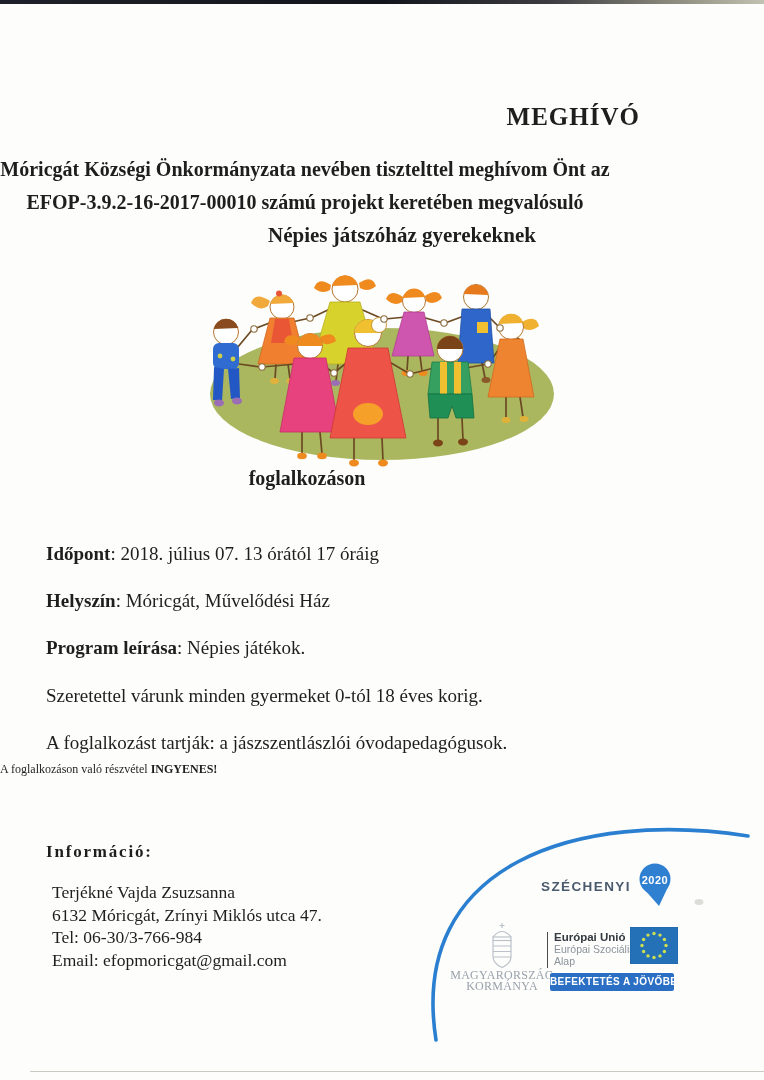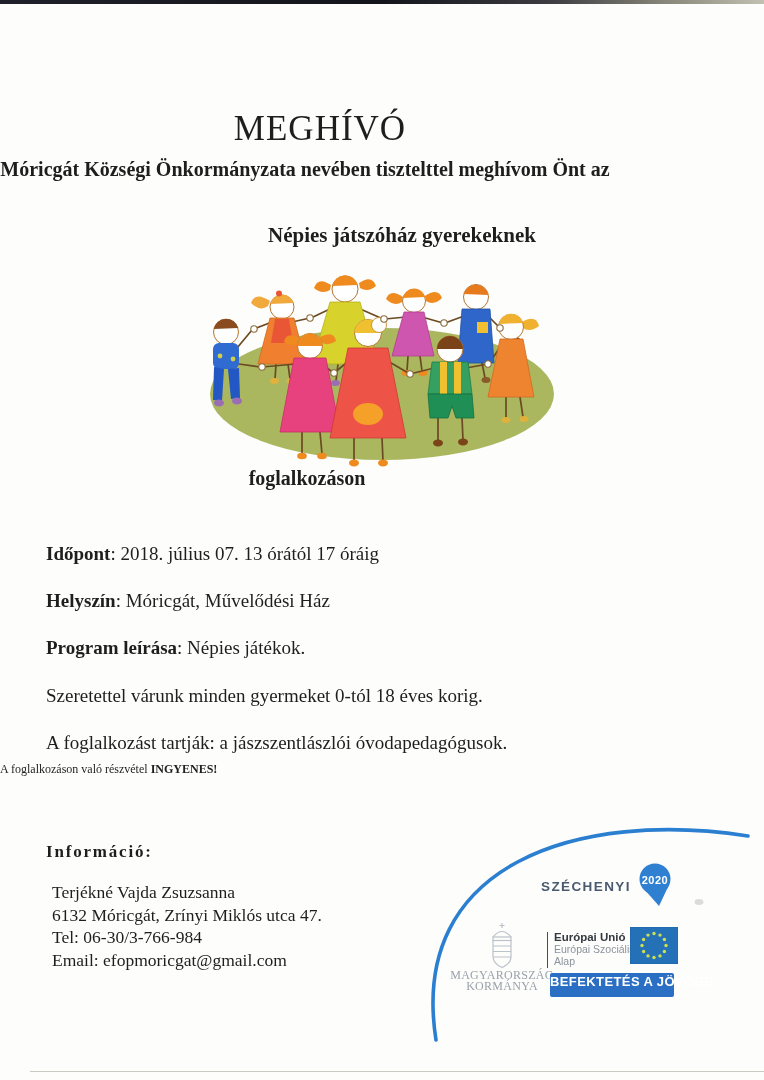--- a/index.html
+++ b/index.html
@@ -9,22 +9,22 @@
     font-family:"Liberation Serif", serif;color:#1e1e1e;
   }
   .top-scan-edge{
     position:absolute;left:0;top:0;width:764px;height:4px;
     background:linear-gradient(90deg,#20202a 0%,#14141c 50%,#3c3c42 72%,#8b8b7d 88%,#c2c2b2 100%);
   }
   .bottom-page-edge{
     position:absolute;left:30px;top:1071px;width:734px;height:1px;background:#c9c9c2;
   }
   .doc-title{
-    position:absolute;left:0;top:86px;width:640px;text-align:center;
-    font-size:35px;font-weight:normal;letter-spacing:1px;
+    position:absolute;left:0;top:86px;width:640px;text-align:right;
+    font-size:25px;font-weight:bold;letter-spacing:1px;
   }
   .intro{
     position:absolute;left:0;top:153px;width:610px;text-align:center;
     font-size:20px;font-weight:bold;line-height:33px;
   }
   .event-title{
     position:absolute;left:20px;top:223px;width:764px;text-align:center;
     font-size:21px;font-weight:bold;
   }
   .illustration{position:absolute;left:182px;top:272px;width:400px;height:200px;}
@@ -56,36 +56,37 @@
   .gov-label{
     position:absolute;left:442px;top:970px;width:120px;text-align:center;
     font-size:12px;letter-spacing:0.3px;color:#99a1ab;line-height:11px;
   }
   .eu-divider{position:absolute;left:547px;top:932px;width:1px;height:36px;background:#4c4c4c;}
   .eu-text{position:absolute;left:554px;top:931px;font-family:"Liberation Sans", sans-serif;}
   .eu-text .l1{font-size:11.5px;font-weight:bold;color:#33393f;line-height:13px;}
   .eu-text .l2{font-size:10.5px;color:#8b939c;line-height:11.5px;}
   .eu-flag{position:absolute;left:630px;top:927px;width:48px;height:37px;}
   .investment-banner{
-    position:absolute;left:550px;top:973px;width:124px;height:24px;
+    position:absolute;left:550px;top:973px;width:124px;height:18px;
     background:#2a6fc4;border-radius:2px;
-    font-family:"Liberation Sans", sans-serif;font-size:13px;font-weight:bold;
+    font-family:"Liberation Sans", sans-serif;font-size:10px;font-weight:bold;
     color:#ffffff;letter-spacing:0.4px;text-align:center;line-height:18px;white-space:nowrap;
   }
 </style>
 </head>
 <body>
 
 <div class="page">
   <div class="top-scan-edge"></div>
 
   <h1 class="doc-title">MEGHÍVÓ</h1>
 
   <div class="intro">
     <span>Móricgát Községi Önkormányzata nevében tisztelttel meghívom Önt az</span><br>
+    <span>EFOP-3.9.2-16-2017-00010 számú projekt keretében megvalósuló</span>
   </div>
 
   <div class="event-title">Népies játszóház gyerekeknek</div>
 
   <svg class="illustration" viewBox="0 0 400 200" xmlns="http://www.w3.org/2000/svg">
     <ellipse cx="200" cy="122" rx="172" ry="66" fill="#aab75f"></ellipse>
     <g stroke="#6b4a23" stroke-width="1.7" stroke-linecap="round" fill="none">
       <path d="M55 76 L70 58"></path>
         <path d="M57 92 L78 95"></path>
       <path d="M90 50 L72 57"></path>

